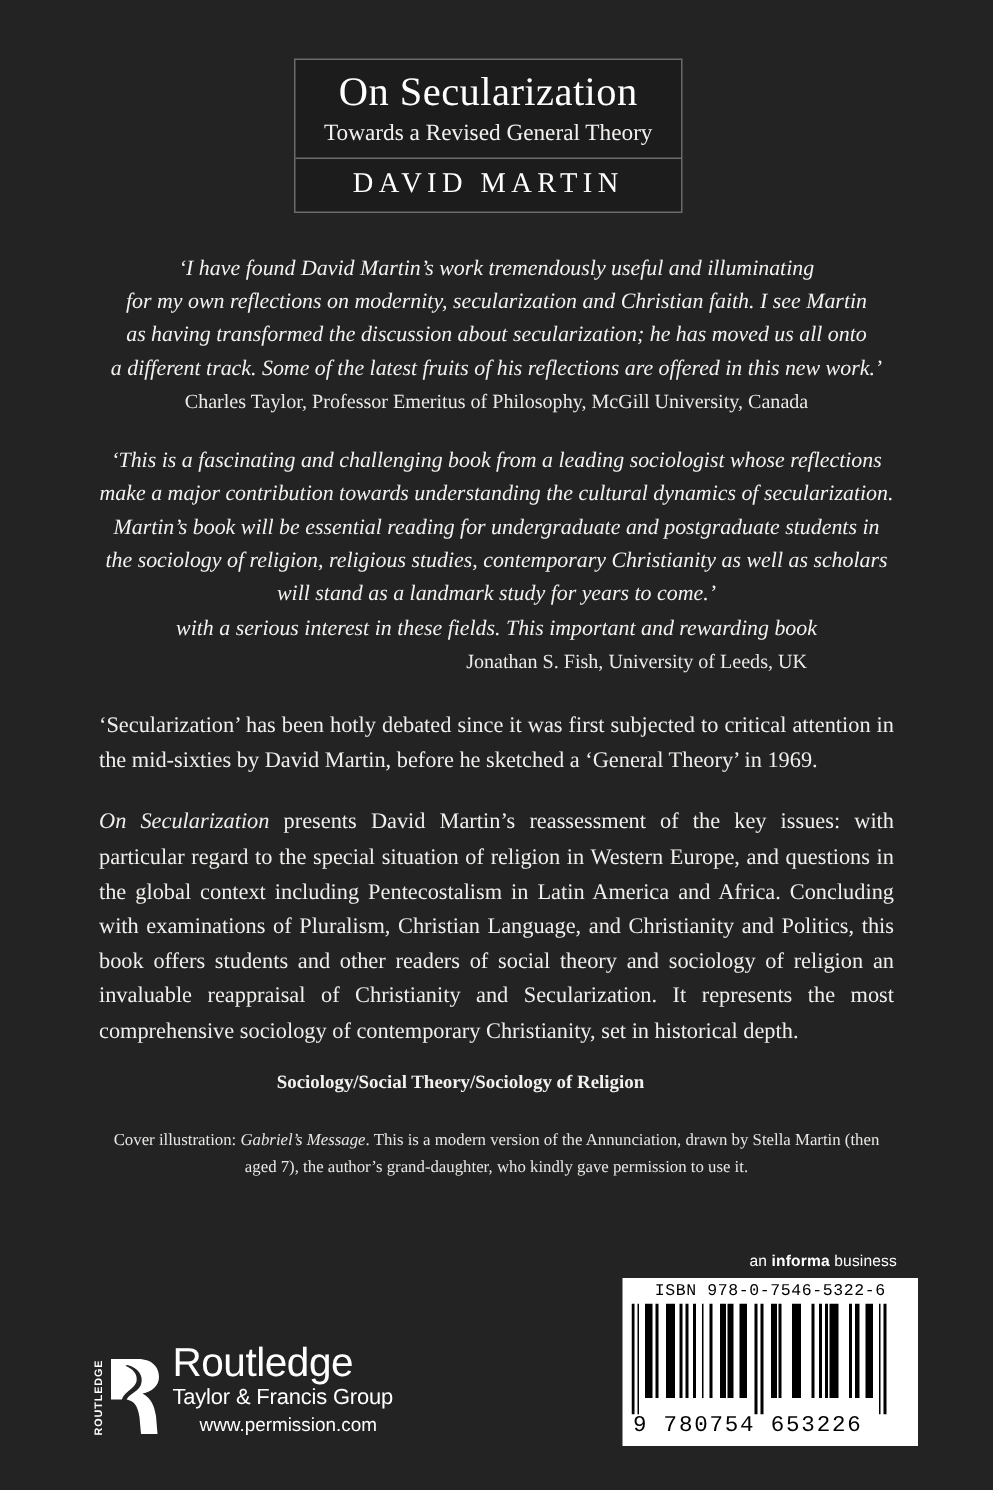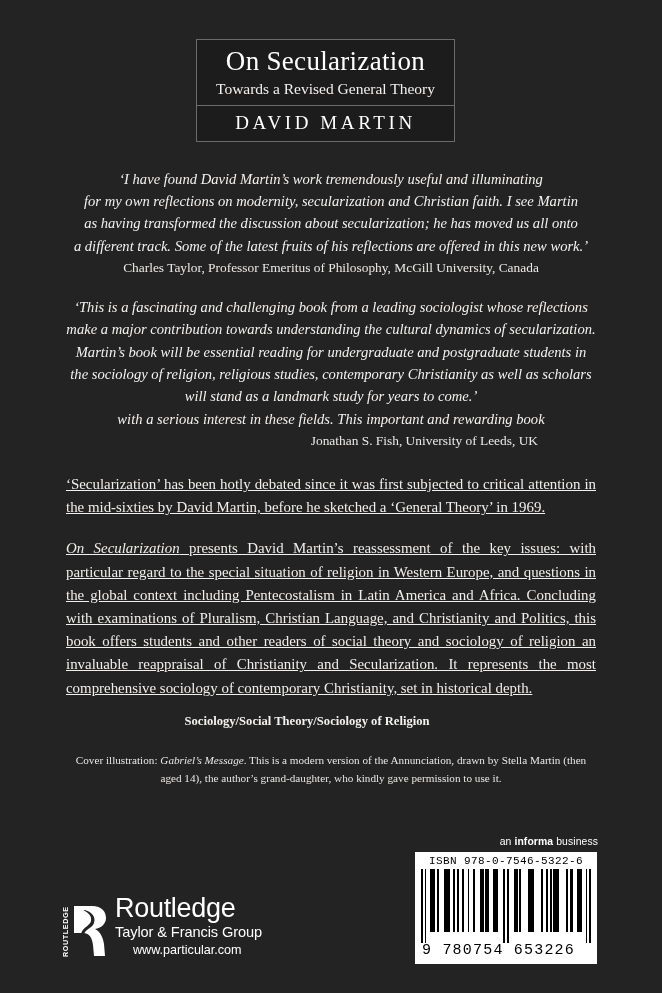--- a/index.html
+++ b/index.html
@@ -108,21 +108,20 @@
   .attrib-1 { text-align: center; margin-top: 1px; }
   .attrib-2 { text-align: right; padding-right: 62px; margin-top: 1px; }
   .gap-blurb { height: 18px; }
 
   
   .body-copy {
     position: absolute;
     left: 66px;
     top: 473px;
     width: 530px;
-    text-decoration: underline;
   }
   .para {
     font-family: "Liberation Serif", serif;
     font-size: 14.9px;
     line-height: 23.2px;
     color: #f1efed;
     text-align: justify;
     text-justify: inter-word;
     margin: 0;
   }
@@ -166,21 +165,21 @@
     color: #ffffff;
     letter-spacing: 0.1px;
   }
   .informa b { font-weight: bold; }
 
   
   .barcode-box {
     position: absolute;
     left: 415px;
     top: 852px;
-    width: 182px;
+    width: 197px;
     height: 112px;
     background: #ffffff;
     box-sizing: border-box;
     padding: 3px 6px 2px 6px;
   }
   .isbn-text {
     font-family: "Liberation Mono", monospace;
     font-size: 11px;
     color: #000;
     text-align: center;
@@ -316,21 +315,21 @@
 
   </div>
 
   <div class="body-copy">
     <p class="para">‘Secularization’ has been hotly debated since it was first subjected to critical attention in the mid-sixties by David Martin, before he sketched a ‘General Theory’ in 1969.</p>
     <p class="para"><i>On Secularization</i><span> presents David Martin’s reassessment of the key issues: with particular regard to the special situation of religion in Western Europe, and questions in the global context including Pentecostalism in Latin America and Africa. Concluding with examinations of Pluralism, Christian Language, and Christianity and Politics, this book offers students and other readers of social theory and sociology of religion an invaluable reappraisal of Christianity and Secularization. It represents the most comprehensive sociology of contemporary Christianity, set in historical depth.</span></p>
   </div>
 
   <div class="subject">Sociology/Social Theory/Sociology of Religion</div>
 
-  <div class="credit"><span>Cover illustration: </span><i>Gabriel’s Message</i><span>. This is a modern version of the Annunciation, drawn by Stella Martin (then aged 14), the author’s grand-daughter, who kindly gave permission to use it.</span></div>
+  <div class="credit"><span>Cover illustration: </span><i>Gabriel’s Message</i><span>. This is a modern version of the Annunciation, drawn by Stella Martin (then aged 7), the author’s grand-daughter, who kindly gave permission to use it.</span></div>
 
   <div class="informa"><span>an </span><b>informa</b><span> business</span></div>
 
   <div class="barcode-box">
     <div class="isbn-text">ISBN 978-0-7546-5322-6</div>
     <div class="bars" id="barcode-bars">
         <span style="left: 0px; width: 1.78947px;"></span>
         <span style="left: 3.57895px; width: 1.78947px;"></span>
         <span class="short" style="left: 8.94737px; width: 5.36842px;"></span>
         <span class="short" style="left: 16.1053px; width: 1.78947px;"></span>
@@ -365,17 +364,17 @@
     <div class="rl-mark">
       <div class="rl-vertical">ROUTLEDGE</div>
       <svg class="rl-glyph" viewBox="0 0 36 54" aria-hidden="true">
         <path d="M2 2 H20 C30 2 34 8 34 14 C34 20 29 24 23 25 C29 28 31 34 32 40 L33 52 H22 L21 41 C20 33 17 29 11 29 H2 Z" fill="#ffffff"></path>
         <path d="M13 6 C20 8 24 13 22 19 C20.5 23.5 15 25 13 28 C11 31 13 35 15 38 C17.5 42 17 47 12 51 L10 51 C14 46 14 42 11.5 38 C9 34 8 30 10.5 26.5 C13 23 18 21 19 17 C20 12 16.5 8.5 11.5 6.5 Z" fill="#232323"></path>
       </svg>
     </div>
     <div class="rl-words">
       <div class="rl-name">Routledge</div>
       <div class="rl-group">Taylor &amp; Francis Group</div>
-      <div class="rl-url">www.particular.com</div>
+      <div class="rl-url">www.permission.com</div>
     </div>
   </div>
 
 </div>
 
 </body></html>

